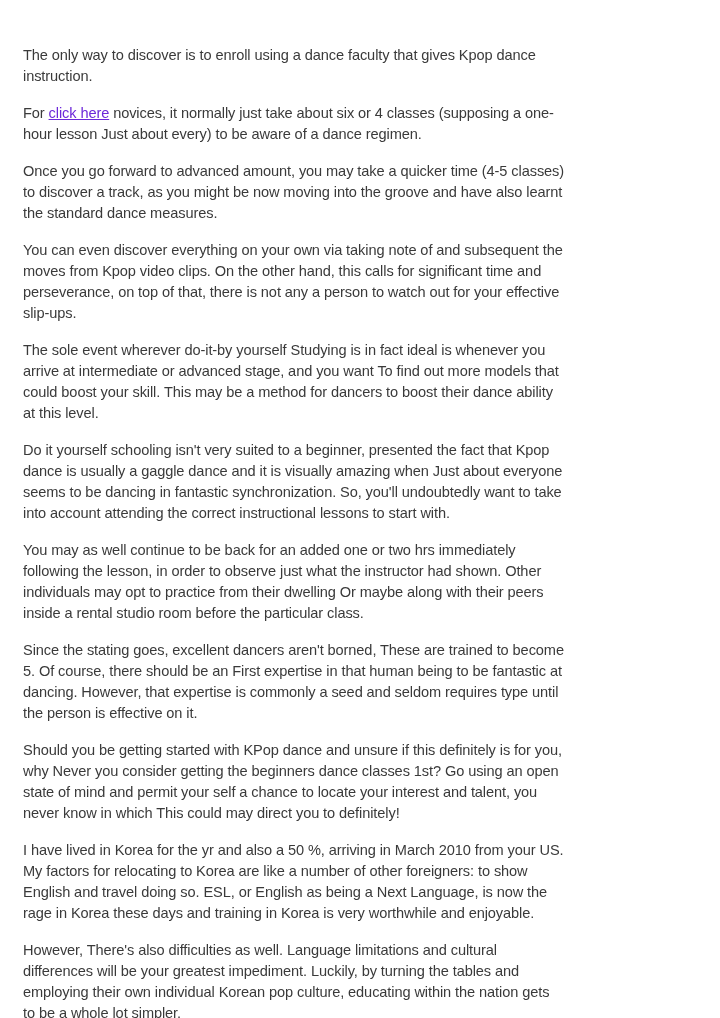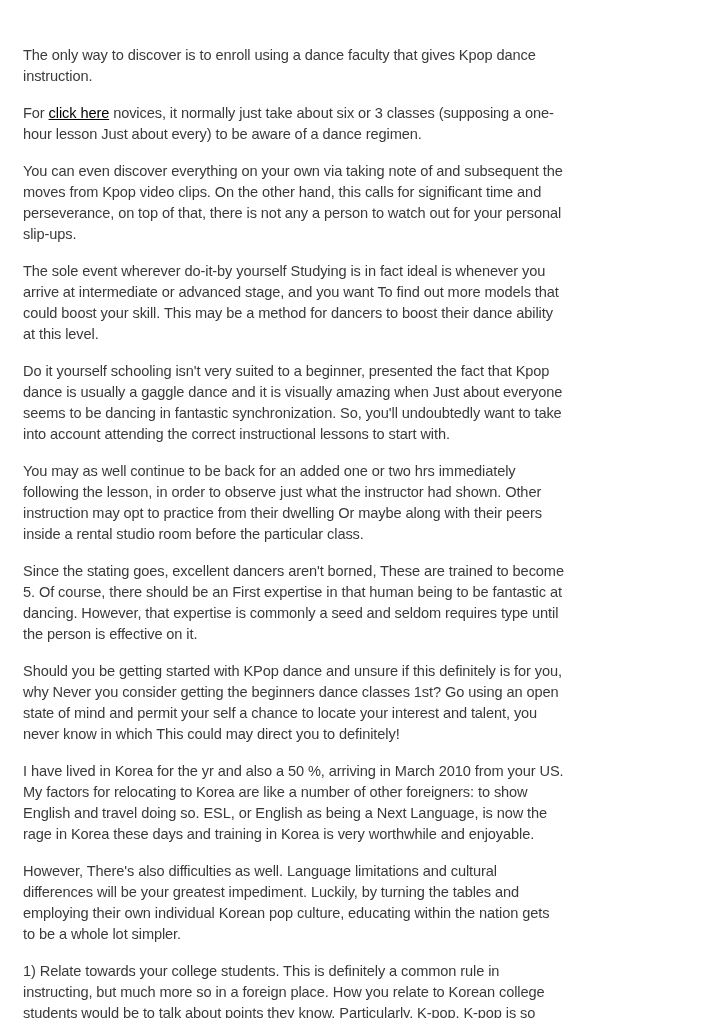--- a/index.html
+++ b/index.html
@@ -18,44 +18,45 @@
     font-size: 14.6px;
     line-height: 21px;
     color: #3a3a3a;
     letter-spacing: -0.1px;
   }
   .page p {
     margin: 0 0 16px 0;
     padding: 0;
   }
   .page a {
-    color: #000000;
+    color: #6d28d9;
     text-decoration: underline;
     cursor: pointer;
   }
 </style>
 </head>
 <body>
 
 <div class="page">
 
   <p>The only way to discover is to enroll using a dance faculty that gives Kpop dance instruction.</p>
 
   <p>
-    <span>For </span><a>click here</a><span> novices, it normally just take about six or 3 classes (supposing a one-hour lesson Just about every) to be aware of a dance regimen.</span>
+    <span>For </span><a>click here</a><span> novices, it normally just take about six or 4 classes (supposing a one-hour lesson Just about every) to be aware of a dance regimen.</span>
   </p>
 
+  <p>Once you go forward to advanced amount, you may take a quicker time (4-5 classes) to discover a track, as you might be now moving into the groove and have also learnt the standard dance measures.</p>
 
-  <p>You can even discover everything on your own via taking note of and subsequent the moves from Kpop video clips. On the other hand, this calls for significant time and perseverance, on top of that, there is not any a person to watch out for your personal slip-ups.</p>
+  <p>You can even discover everything on your own via taking note of and subsequent the moves from Kpop video clips. On the other hand, this calls for significant time and perseverance, on top of that, there is not any a person to watch out for your effective slip-ups.</p>
 
   <p>The sole event wherever do-it-by yourself Studying is in fact ideal is whenever you arrive at intermediate or advanced stage, and you want To find out more models that could boost your skill. This may be a method for dancers to boost their dance ability at this level.</p>
 
   <p>Do it yourself schooling isn't very suited to a beginner, presented the fact that Kpop dance is usually a gaggle dance and it is visually amazing when Just about everyone seems to be dancing in fantastic synchronization. So, you'll undoubtedly want to take into account attending the correct instructional lessons to start with.</p>
 
-  <p>You may as well continue to be back for an added one or two hrs immediately following the lesson, in order to observe just what the instructor had shown. Other instruction may opt to practice from their dwelling Or maybe along with their peers inside a rental studio room before the particular class.</p>
+  <p>You may as well continue to be back for an added one or two hrs immediately following the lesson, in order to observe just what the instructor had shown. Other individuals may opt to practice from their dwelling Or maybe along with their peers inside a rental studio room before the particular class.</p>
 
 
   <p>Since the stating goes, excellent dancers aren't borned, These are trained to become 5. Of course, there should be an First expertise in that human being to be fantastic at dancing. However, that expertise is commonly a seed and seldom requires type until the person is effective on it.</p>
 
   <p>Should you be getting started with KPop dance and unsure if this definitely is for you, why Never you consider getting the beginners dance classes 1st? Go using an open state of mind and permit your self a chance to locate your interest and talent, you never know in which This could may direct you to definitely!</p>
 
   <p>I have lived in Korea for the yr and also a 50 %, arriving in March 2010 from your US. My factors for relocating to Korea are like a number of other foreigners: to show English and travel doing so. ESL, or English as being a Next Language, is now the rage in Korea these days and training in Korea is very worthwhile and enjoyable.</p>
 
   <p>However, There's also difficulties as well. Language limitations and cultural differences will be your greatest impediment. Luckily, by turning the tables and employing their own individual Korean pop culture, educating within the nation gets to be a whole lot simpler.</p>
 

